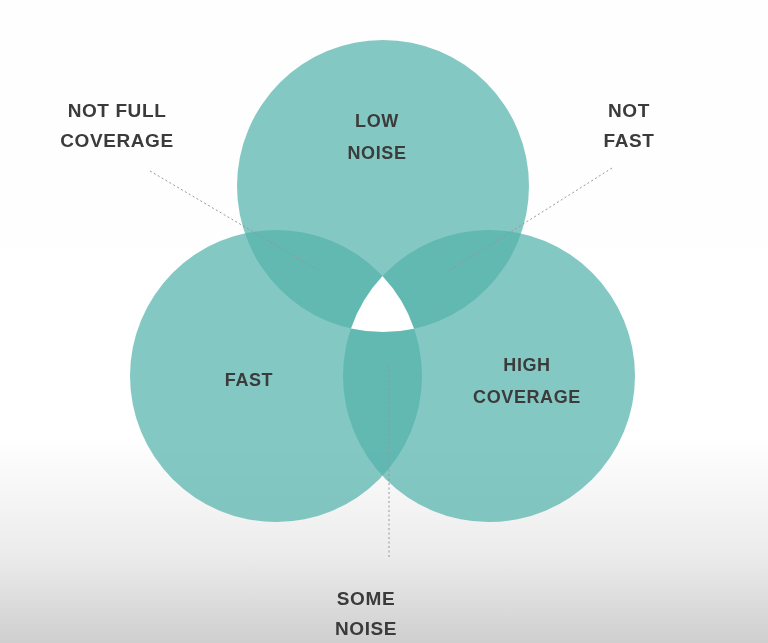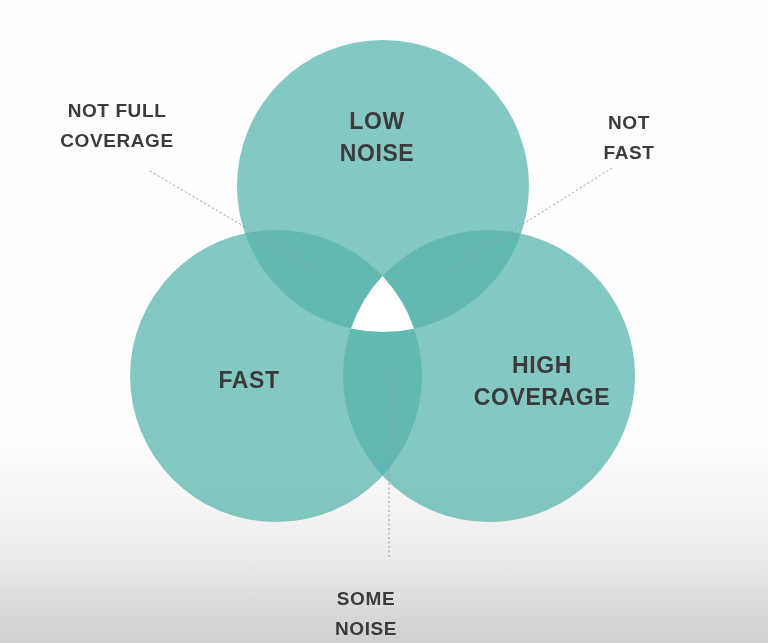--- a/index.html
+++ b/index.html
@@ -20,29 +20,29 @@
   .leader-line { stroke-width: 1; stroke-dasharray: 2 2.5; fill: none; }
   .label {
     position: absolute;
     transform: translate(-50%, -50%);
     text-align: center;
     font-weight: 700;
     color: #3b3b3b;
     letter-spacing: 0.6px;
     white-space: nowrap;
   }
-  .circle-label  { font-size: 23px; line-height: 32px; }
+  .circle-label  { font-size: 18px; line-height: 32px; }
   .callout-label { font-size: 19px; line-height: 30px; }
   .label span { display: block; }
 
   .pos-low-noise        { left: 377px; top: 137px; }
   .pos-fast             { left: 249px; top: 380px; }
-  .pos-high-coverage    { left: 527px; top: 381px; margin-left: 15px; }
+  .pos-high-coverage    { left: 527px; top: 381px; }
   .pos-not-full-coverage{ left: 117px; top: 126px; }
-  .pos-not-fast         { left: 629px; top: 126px; margin-top: 12px; }
+  .pos-not-fast         { left: 629px; top: 126px; }
   .pos-some-noise       { left: 366px; top: 614px; }
 </style>
 </head>
 <body>
 
 <div class="stage">
 
   <svg class="venn-svg" viewBox="0 0 768 643" aria-hidden="true">
 
     <circle class="venn-circle" cx="383" cy="186" r="146" fill="#54b3ac"></circle>

